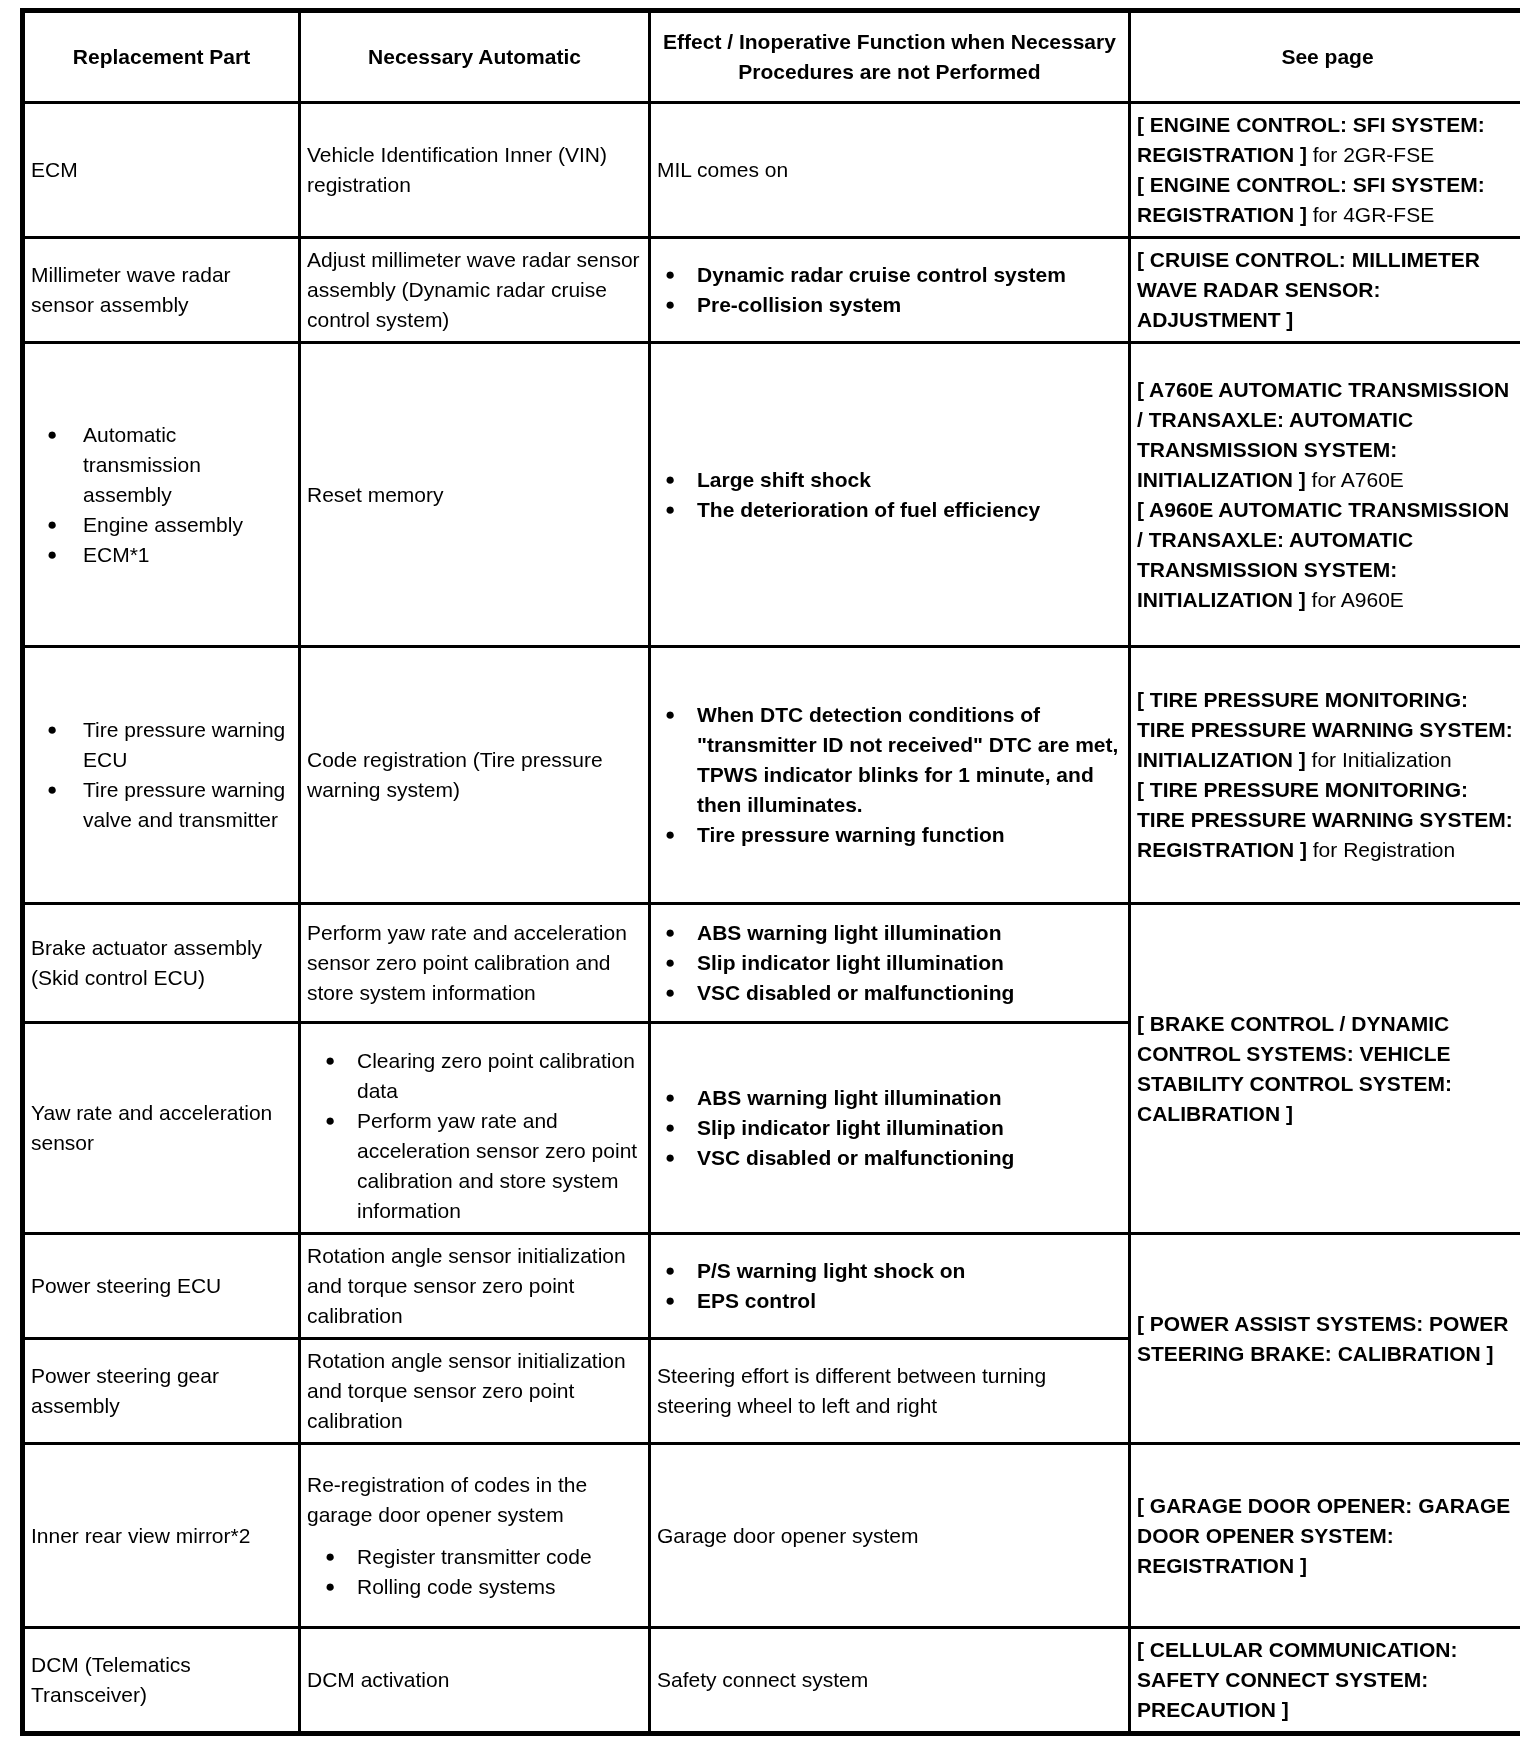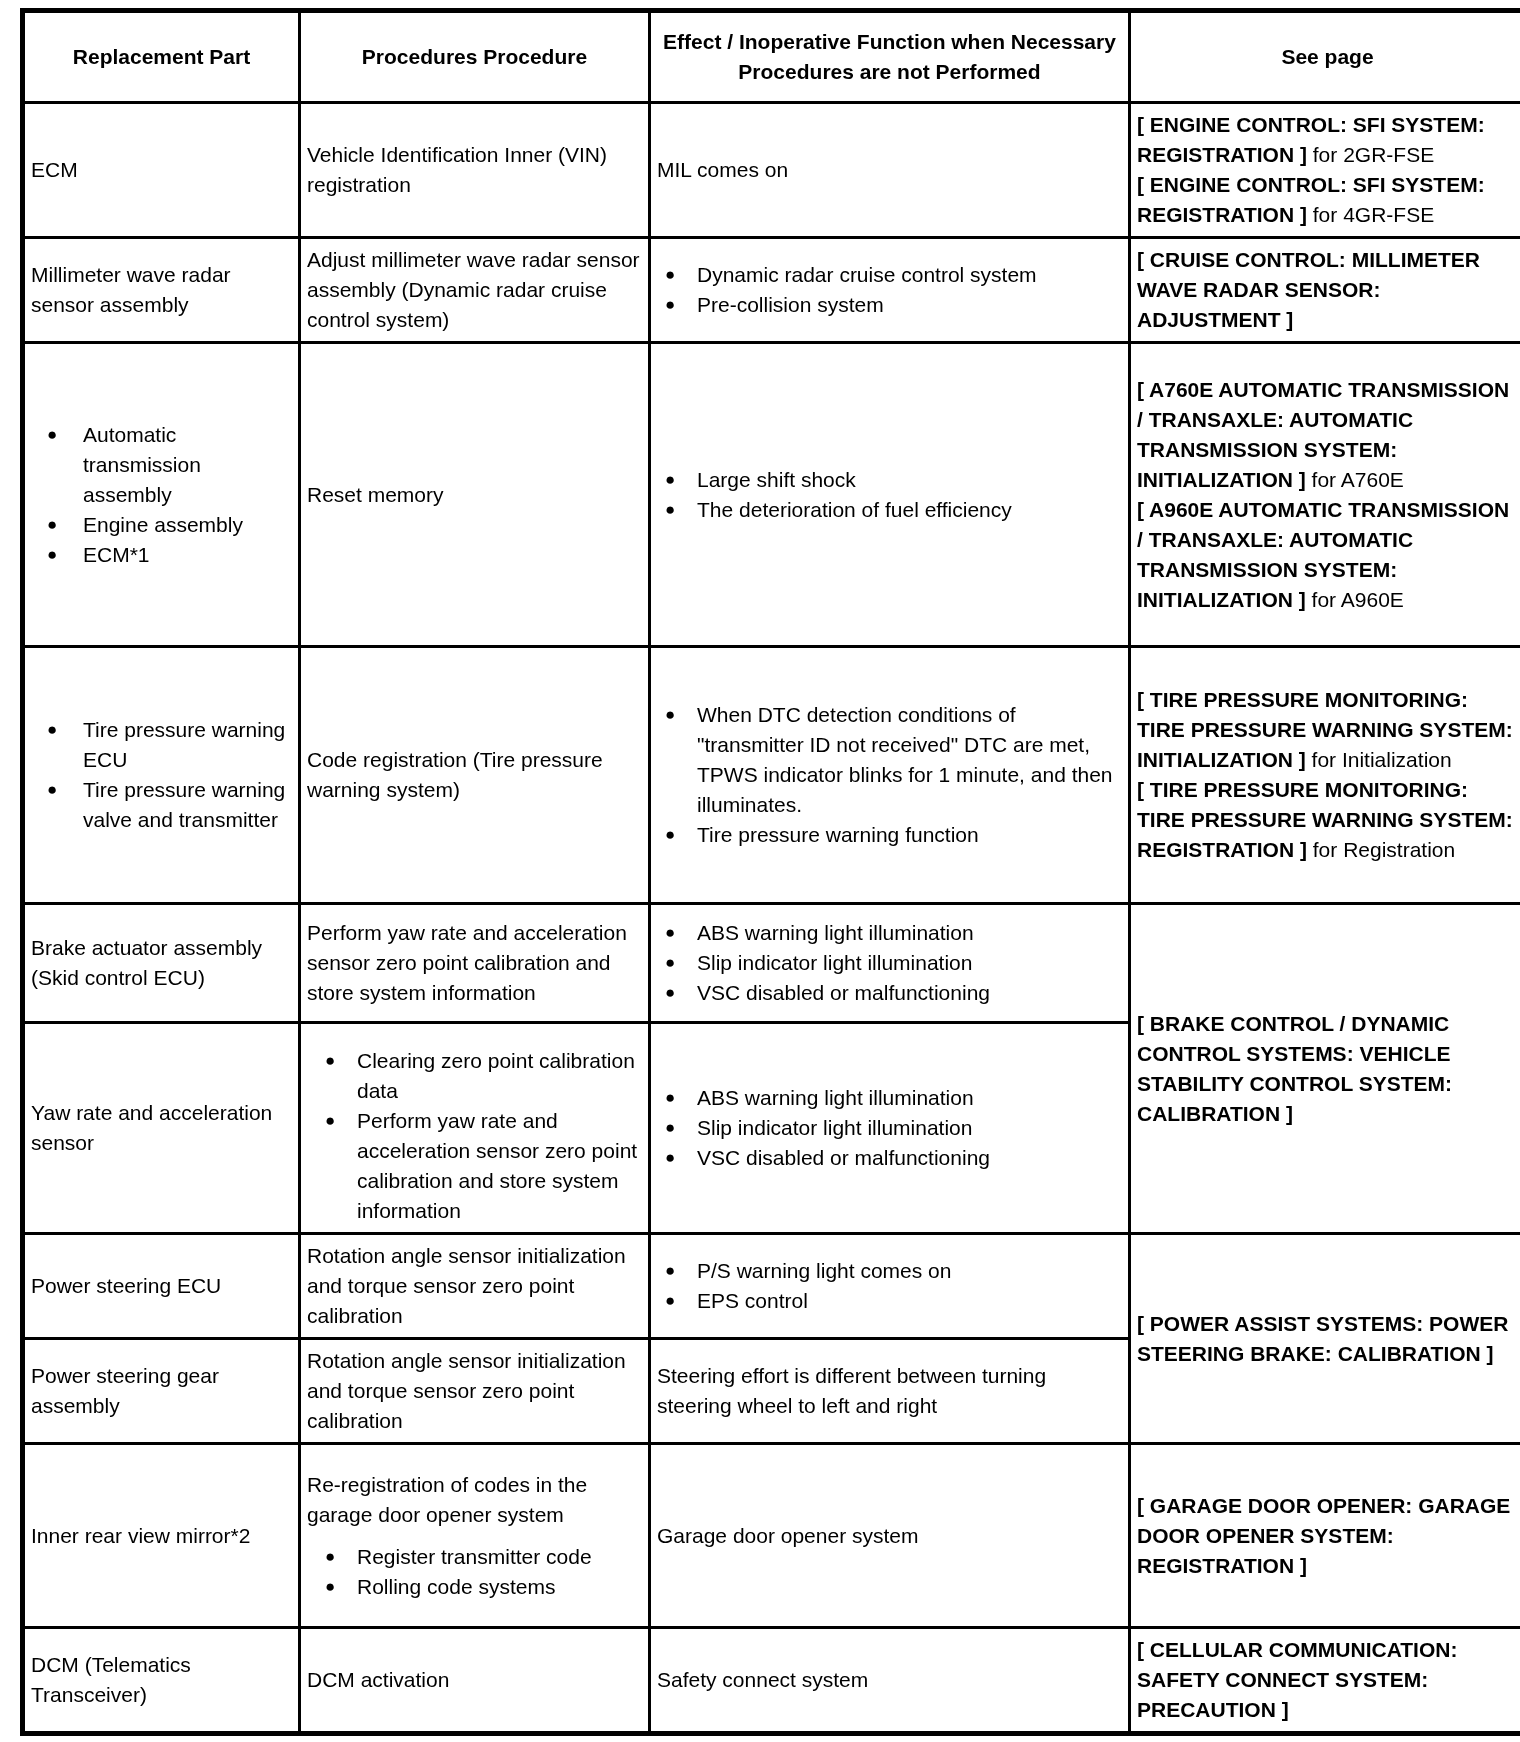--- a/index.html
+++ b/index.html
@@ -77,21 +77,21 @@
   ul.b-proc { margin-top: 12px; }
   ul.b-proc li { padding-left: 50px; }
   ul.b-proc li::before {
     content: "\25CF";
     position: absolute;
     left: 18px;
     top: 0;
     font-size: 17px;
   }
   
-  ul.b-effect li { padding-left: 40px; }
+  ul.b-effect li { padding-left: 40px; font-weight: bold; }
   ul.b-effect li::before {
     content: "\25CF";
     position: absolute;
     left: 8px;
     top: 0;
     font-size: 17px;
   }
   .ref .b { font-weight: bold; }
   td.c4 { padding-left: 8px; }
 </style>
@@ -102,21 +102,21 @@
   <table class="svc">
     <colgroup>
       <col style="width:277px">
       <col style="width:350px">
       <col style="width:480px">
       <col style="width:397px">
     </colgroup>
     <thead>
       <tr class="h-header">
         <th>Replacement Part</th>
-        <th>Procedures Procedure</th>
+        <th>Necessary Automatic</th>
         <th>Effect / Inoperative Function when Necessary Procedures are not Performed</th>
         <th>See page</th>
       </tr>
     </thead>
     <tbody>
 
       <tr class="h-ecm">
         <td class="c1">
           <div class="txt">ECM</div>
         </td>
@@ -235,21 +235,21 @@
 
       <tr class="h-psecu">
         <td class="c1">
           <div class="txt">Power steering ECU</div>
         </td>
         <td class="c2">
           <div class="txt">Rotation angle sensor initialization and torque sensor zero point calibration</div>
         </td>
         <td class="c3">
           <ul class="blist b-effect">
-            <li>P/S warning light comes on</li>
+            <li>P/S warning light shock on</li>
             <li>EPS control</li>
           </ul>
         </td>
         <td class="c4" rowspan="2">
           <div class="ref"><span class="b">[ POWER ASSIST SYSTEMS: POWER STEERING BRAKE: CALIBRATION ]</span></div>
         </td>
       </tr>
 
       <tr class="h-psgear">
         <td class="c1">

